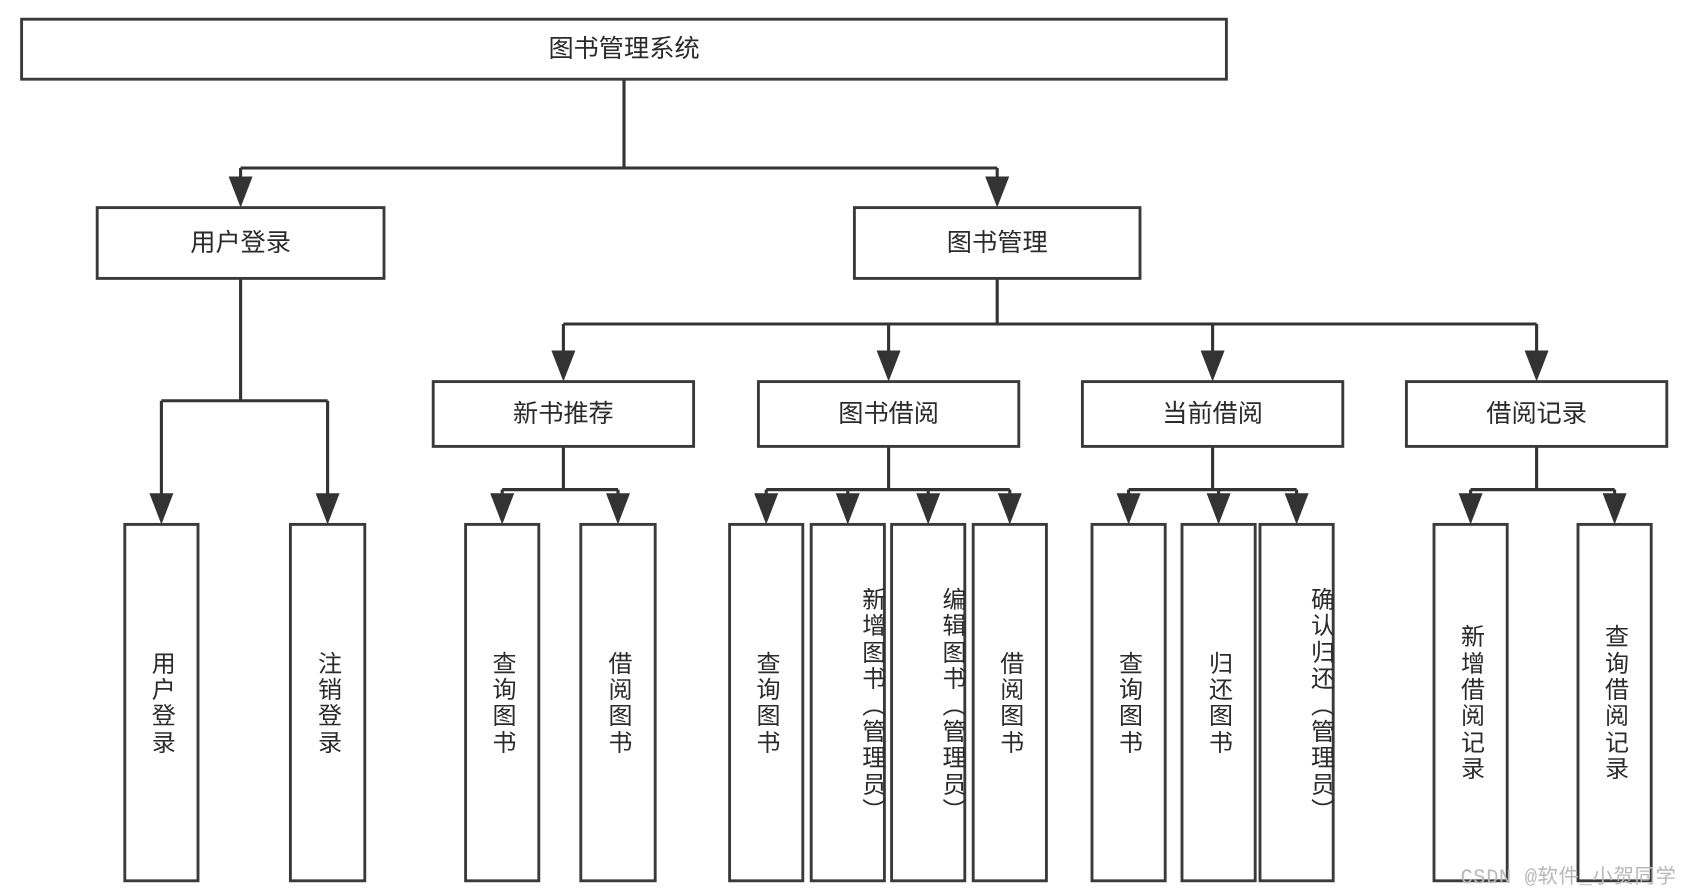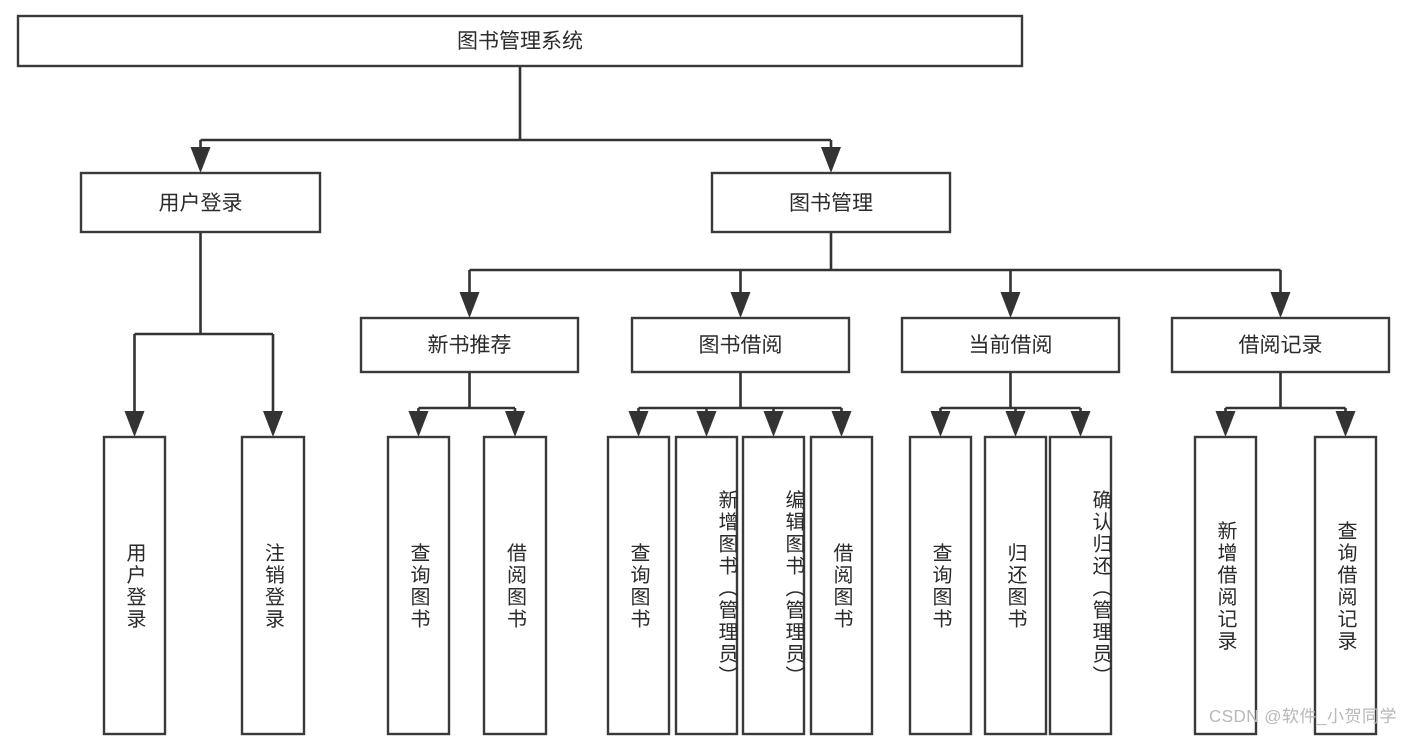--- a/index.html
+++ b/index.html
@@ -60,22 +60,22 @@
     line-height: 1.05;
     letter-spacing: 2px;
     color: #2b2b2b;
     white-space: nowrap;
     text-align: center;
     pointer-events: none;
   }
   .watermark {
     position: absolute;
     right: 8px;
-    bottom: 20px;
-    font-family: Liberation Sans, sans-serif;
+    bottom: 5px;
+    font-family: Liberation Mono, monospace;
     font-size: 17px;
     color: #b9b9b9;
     letter-spacing: 0.5px;
     white-space: nowrap;
   }
 </style>
 </head>
 <body>
 
 <div id="diagram-root">

